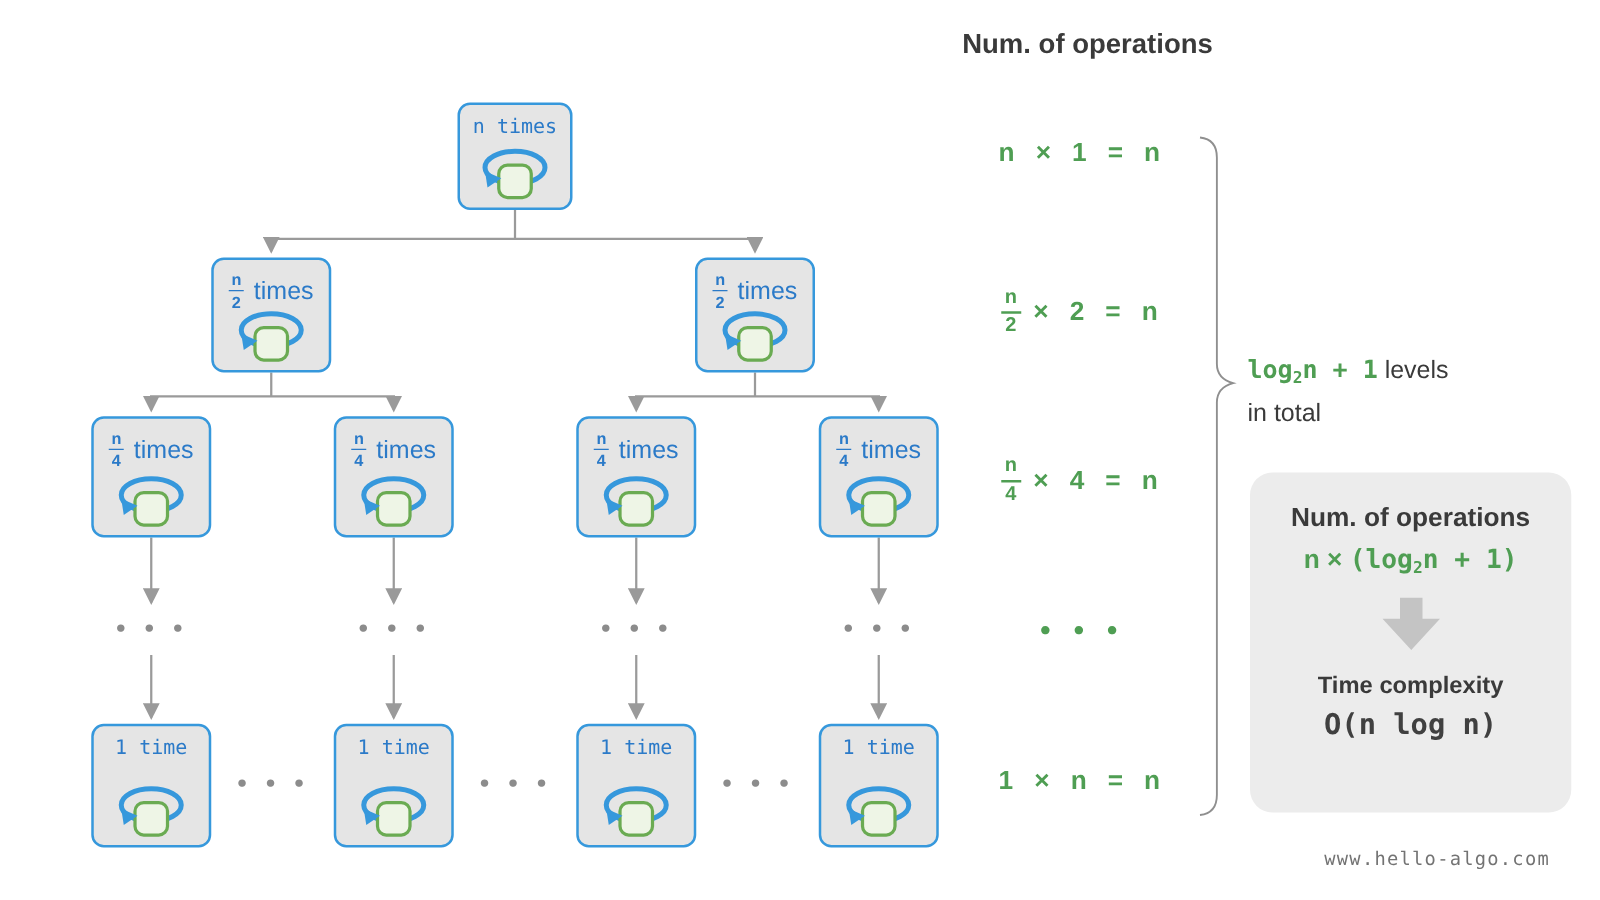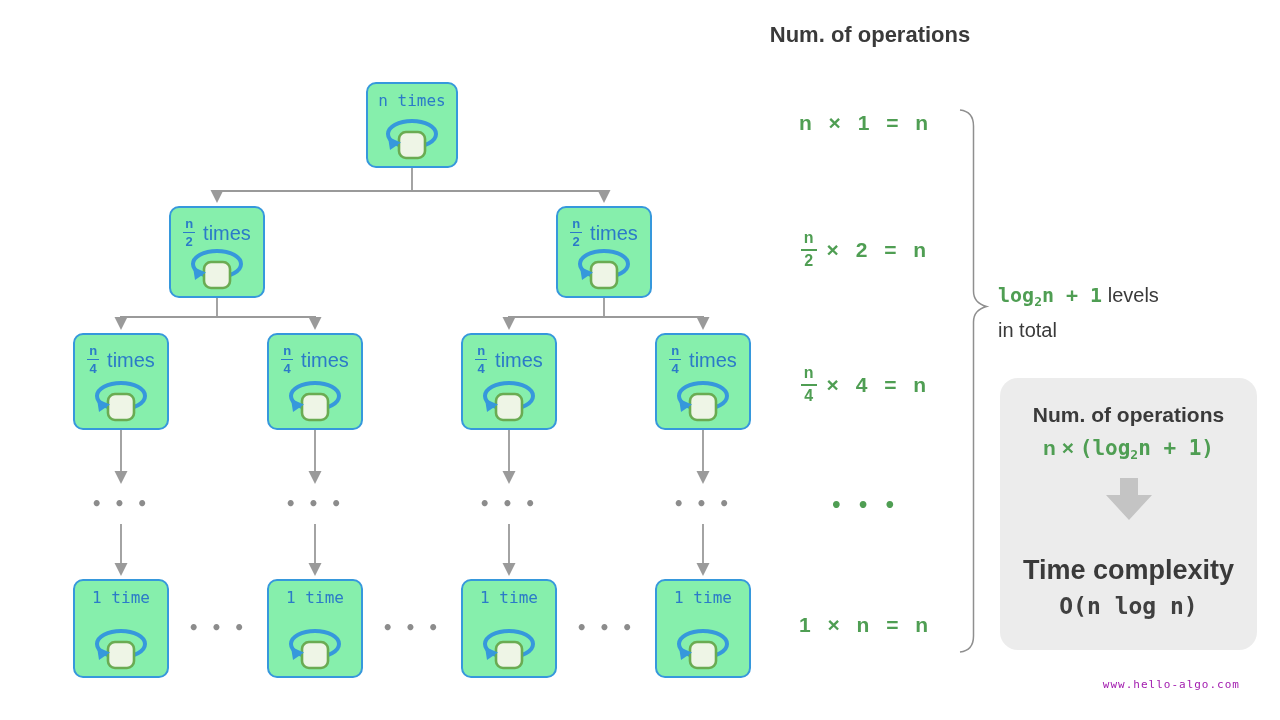--- a/index.html
+++ b/index.html
@@ -2,21 +2,21 @@
 <html><head>
 <meta charset="utf-8">
 <style>
   html,body{margin:0;padding:0;background:#ffffff;}
   #canvas{position:relative;width:1280px;height:720px;background:#ffffff;overflow:hidden;
           font-family:"Liberation Sans",sans-serif;}
   svg{display:block;}
   .layer{position:absolute;left:0;top:0;pointer-events:none;}
 
   
-  .node{position:absolute;background:#86efac;border:2px solid #3698dc;border-radius:10px;
+  .node{position:absolute;background:#e5e5e5;border:2px solid #3698dc;border-radius:10px;
         box-sizing:border-box;display:flex;flex-direction:column;align-items:center;}
   .node-label{margin-top:9px;color:#2b7ac8;display:flex;align-items:center;gap:8px;line-height:1;}
   .mono-label{font-family:"DejaVu Sans Mono",monospace;font-size:16px;}
   .suffix{font-size:20px;font-weight:500;}
   .nfrac{display:inline-flex;flex-direction:column;align-items:center;line-height:1;font-weight:bold;}
   .nfrac .n{font-size:13px;padding:0 2px 2px;border-bottom:1.5px solid #2b7ac8;}
   .nfrac .d{font-size:13px;padding-top:2px;}
   .loop-slot{position:absolute;bottom:4px;left:50%;transform:translateX(-50%);width:58px;height:46px;}
 
   
@@ -44,26 +44,26 @@
   .sub2{font-size:13px;vertical-align:-4px;}
 
   
   .panel{position:absolute;left:1000px;top:378px;width:257px;height:272px;background:#ececec;
          border-radius:18px;display:flex;flex-direction:column;align-items:center;box-sizing:border-box;
          padding-top:26px;}
   .panel-title{font-size:21px;font-weight:bold;color:#3a3a3a;line-height:1;}
   .panel-formula{margin-top:12px;font-size:21px;font-weight:bold;color:#4f9e53;line-height:1;}
   .panel-formula .fm{font-family:"DejaVu Sans Mono",monospace;}
   .block-arrow{margin-top:17px;}
-  .panel-title2{margin-top:37px;font-size:27px;font-weight:bold;color:#3a3a3a;line-height:1;}
+  .panel-title2{margin-top:19px;font-size:19px;font-weight:bold;color:#3a3a3a;line-height:1;}
   .complexity{margin-top:11px;font-family:"DejaVu Sans Mono",monospace;font-weight:bold;
               font-size:23px;color:#404040;line-height:1;}
 
   .watermark{position:absolute;right:40px;top:678px;font-family:"DejaVu Sans Mono",monospace;
-             font-size:11px;color:#a21caf;letter-spacing:1px;}
+             font-size:15px;color:#737373;letter-spacing:1px;}
 </style>
 </head>
 <body>
 
 <div id="canvas">
 
   <svg class="layer" width="1280" height="720">
     <defs>
       <marker id="ah" viewBox="0 0 10 10" refX="8.5" refY="5" markerWidth="7.5" markerHeight="7.5" orient="auto">
         <path d="M0,0 L10,5 L0,10 Z" fill="#9a9a9a"></path>

